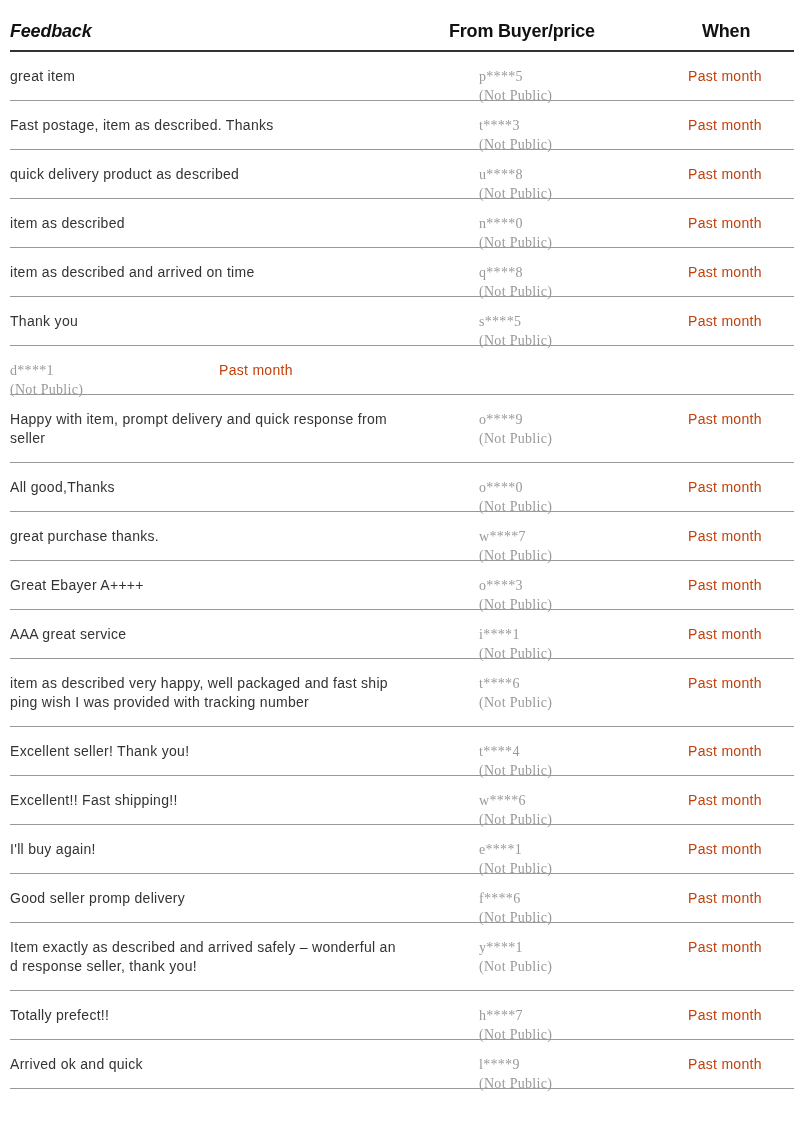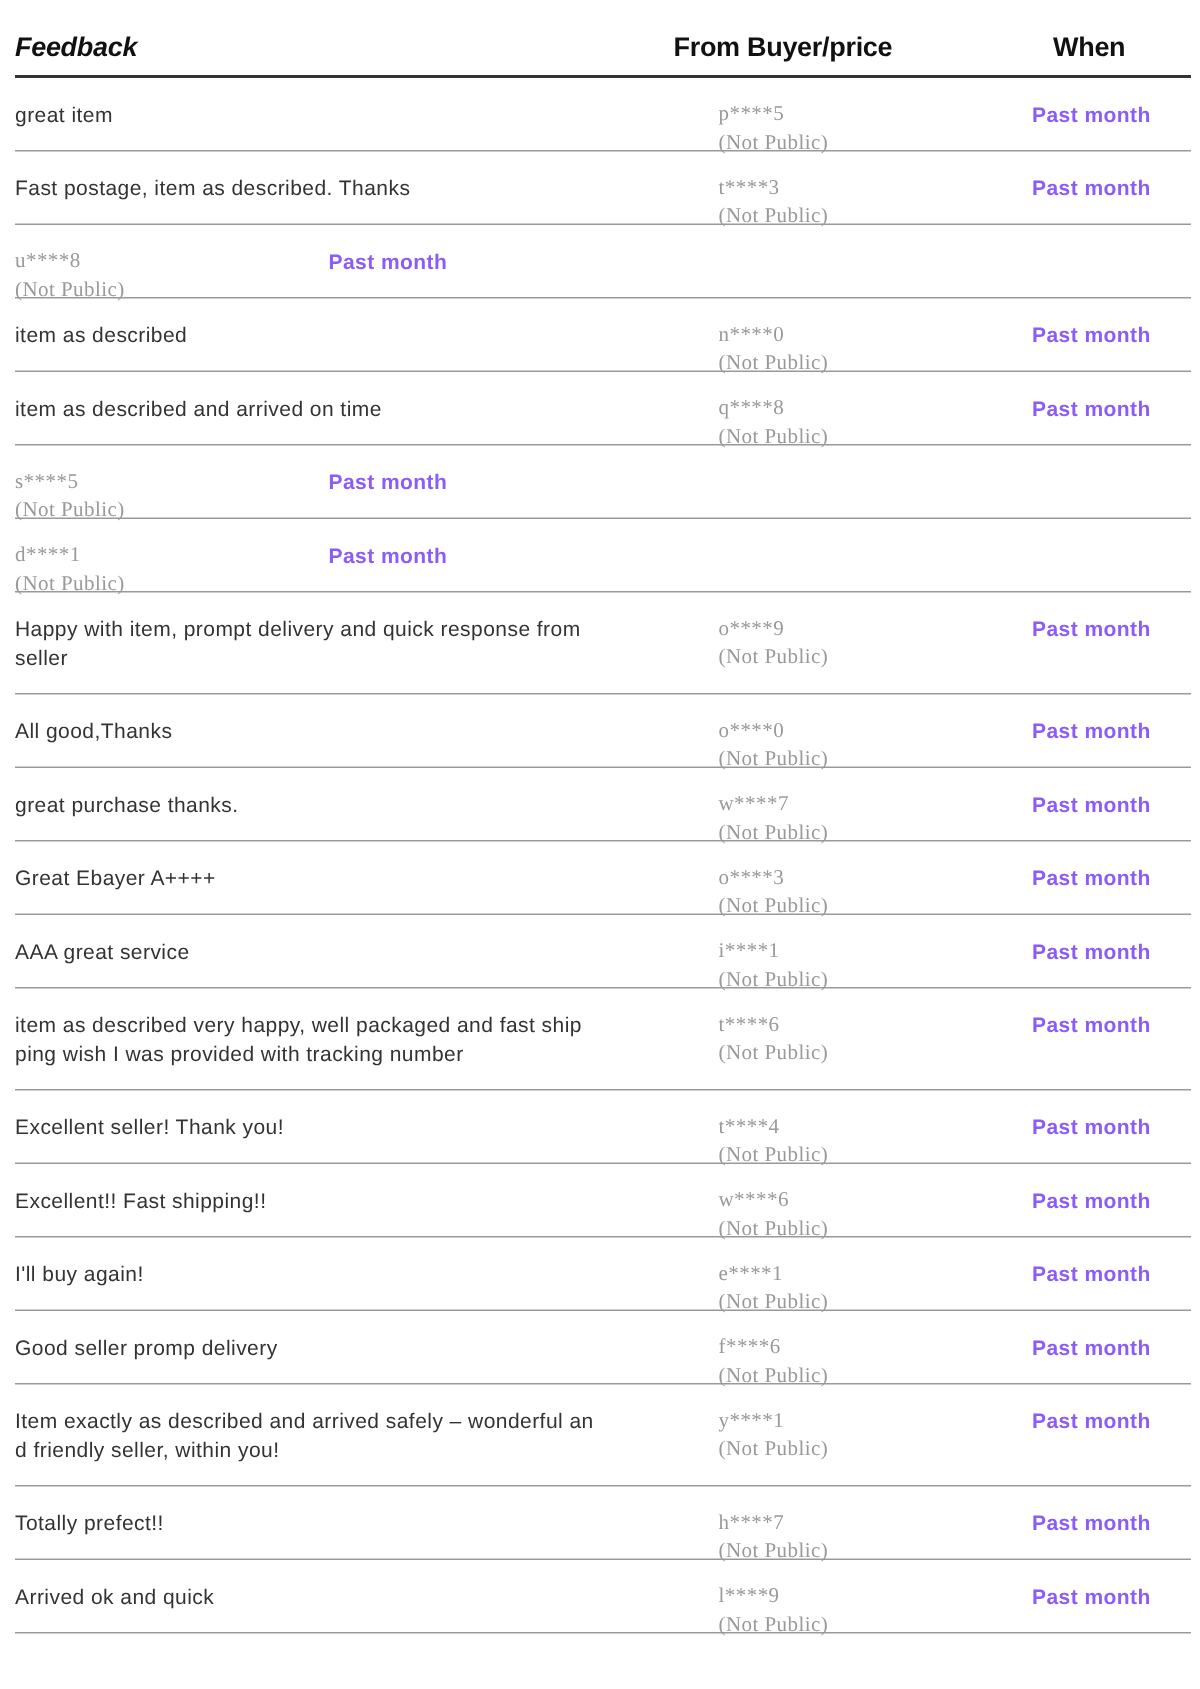--- a/index.html
+++ b/index.html
@@ -59,23 +59,22 @@
     font-size: 14px;
     line-height: 19px;
     color: #999999;
     letter-spacing: 0.3px;
     font-family: Liberation Serif, serif;
   }
   .c-when {
     flex: 1;
     font-size: 14px;
     line-height: 19px;
-    color: #8b5cf6;
+    color: #c2410c;
     letter-spacing: 0.3px;
-    font-weight: bold;
   }
 </style>
 </head>
 <body>
 
 <div class="feedback-table">
   <div class="hdr">
     <span class="hcell h-feedback">Feedback</span>
     <span class="hcell h-buyer">From Buyer/price</span>
     <span class="hcell h-when">When</span>
@@ -93,20 +92,21 @@
   <div class="row">
     <div class="c-feedback">Fast postage, item as described. Thanks</div>
     <div class="c-buyer">
       <div>t****3</div>
       <div>(Not Public)</div>
     </div>
     <div class="c-when">Past month</div>
   </div>
 
   <div class="row">
+    <div class="c-feedback">quick delivery product as described</div>
     <div class="c-buyer">
       <div>u****8</div>
       <div>(Not Public)</div>
     </div>
     <div class="c-when">Past month</div>
   </div>
 
   <div class="row">
     <div class="c-feedback">item as described</div>
     <div class="c-buyer">
@@ -119,20 +119,21 @@
   <div class="row">
     <div class="c-feedback">item as described and arrived on time</div>
     <div class="c-buyer">
       <div>q****8</div>
       <div>(Not Public)</div>
     </div>
     <div class="c-when">Past month</div>
   </div>
 
   <div class="row">
+    <div class="c-feedback">Thank you</div>
     <div class="c-buyer">
       <div>s****5</div>
       <div>(Not Public)</div>
     </div>
     <div class="c-when">Past month</div>
   </div>
 
   <div class="row">
     <div class="c-buyer">
       <div>d****1</div>
@@ -228,21 +229,21 @@
     <div class="c-feedback">Good seller promp delivery</div>
     <div class="c-buyer">
       <div>f****6</div>
       <div>(Not Public)</div>
     </div>
     <div class="c-when">Past month</div>
   </div>
 
   <div class="row">
     <div class="c-feedback">Item exactly as described and arrived safely – wonderful an
-d friendly seller, within you!</div>
+d response seller, thank you!</div>
     <div class="c-buyer">
       <div>y****1</div>
       <div>(Not Public)</div>
     </div>
     <div class="c-when">Past month</div>
   </div>
 
   <div class="row">
     <div class="c-feedback">Totally prefect!!</div>
     <div class="c-buyer">

